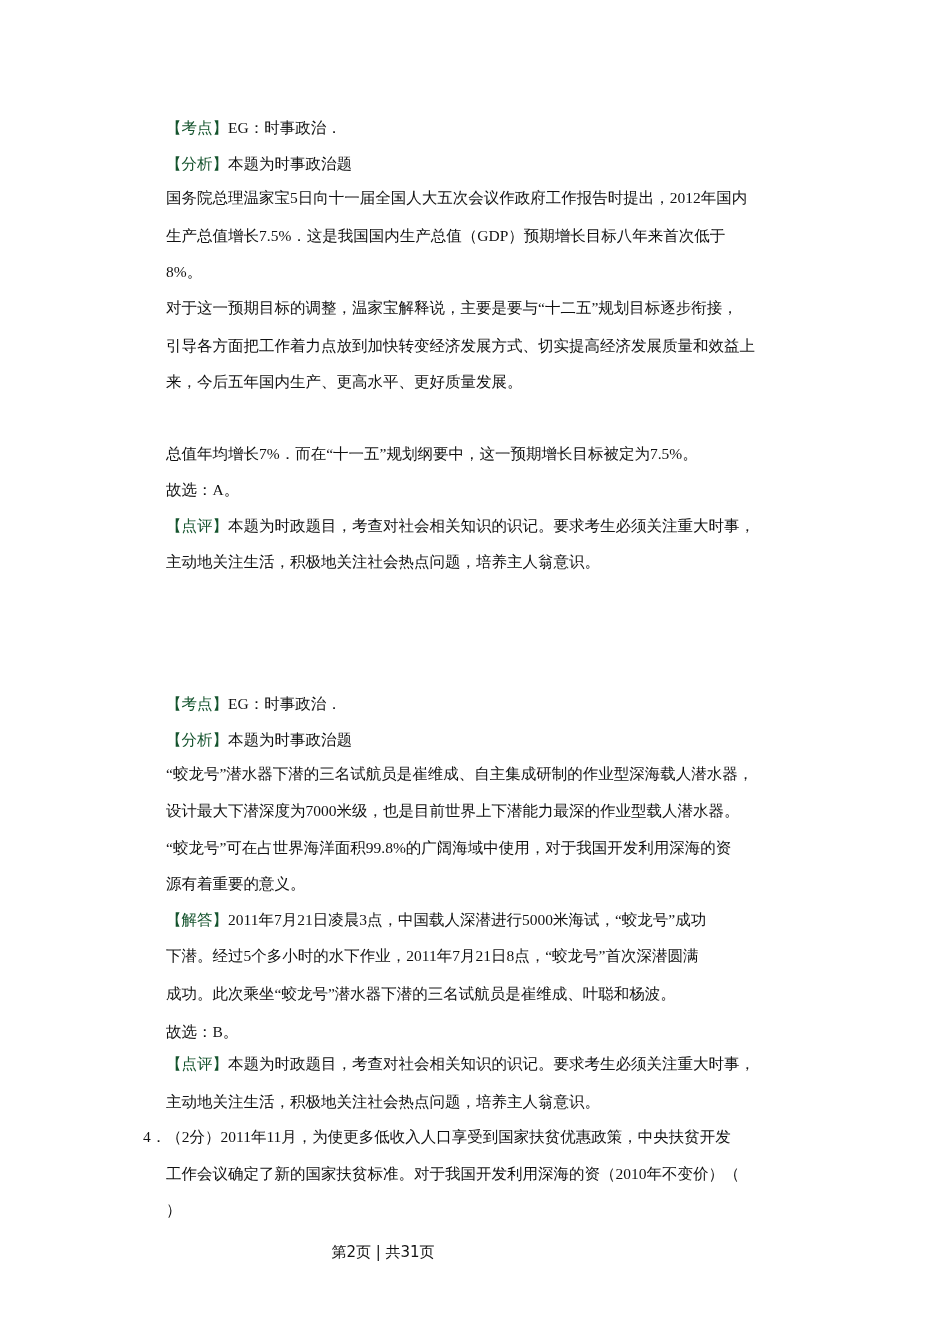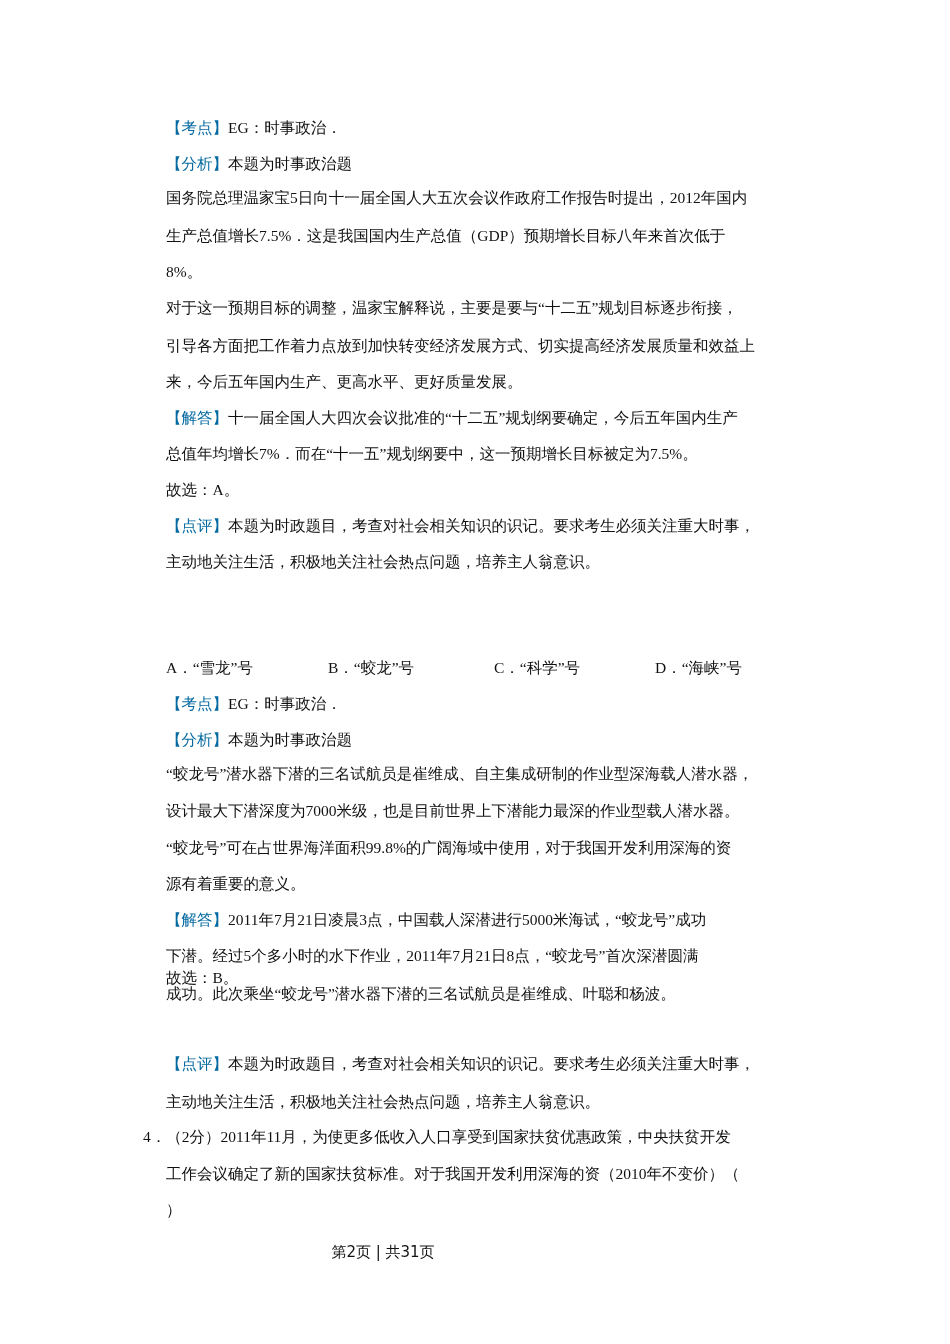--- a/index.html
+++ b/index.html
@@ -1,21 +1,21 @@
 <!DOCTYPE html>
 <html><head>
 <meta charset="utf-8">
 <style>
   html, body { margin: 0; padding: 0; background: #ffffff; }
   body { width: 950px; height: 1344px; position: relative; overflow: hidden;
          font-family: "Liberation Serif", "DejaVu Serif", serif; color: #111; }
   .page { position: absolute; left: 0; top: 0; width: 950px; height: 1344px; }
   .line { position: absolute; left: 166px; font-size: 15.5px; white-space: nowrap; line-height: 20px; }
   .q { left: 143px; }
-  .lbl { color: #0369a1; }
+  .lbl { color: #14532d; }
   .opts span { display: inline-block; }
   .footer { position: absolute; top: 1243px; left: 0; width: 766px; text-align: center;
             font-family: "DejaVu Sans", sans-serif; font-size: 15px; }
 </style>
 </head>
 <body>
 
 <div class="page">
 
   <div class="line" style="top:118px">
@@ -23,49 +23,43 @@
   </div>
   <div class="line" style="top:154px">
     <span class="lbl">【分析】</span><span>本题为时事政治题</span>
   </div>
   <div class="line" style="top:188px">国务院总理温家宝5日向十一届全国人大五次会议作政府工作报告时提出，2012年国内</div>
   <div class="line" style="top:226px">生产总值增长7.5%．这是我国国内生产总值（GDP）预期增长目标八年来首次低于</div>
   <div class="line" style="top:262px">8%。</div>
   <div class="line" style="top:298px">对于这一预期目标的调整，温家宝解释说，主要是要与“十二五”规划目标逐步衔接，</div>
   <div class="line" style="top:336px">引导各方面把工作着力点放到加快转变经济发展方式、切实提高经济发展质量和效益上</div>
   <div class="line" style="top:372px">来，今后五年国内生产、更高水平、更好质量发展。</div>
-  <div class="line" style="top:408px">
-    <span class="lbl">【解答】</span><span>十一届全国人大四次会议批准的“十二五”规划纲要确定，今后五年国内生产</span>
-  </div>
   <div class="line" style="top:444px">总值年均增长7%．而在“十一五”规划纲要中，这一预期增长目标被定为7.5%。</div>
   <div class="line" style="top:480px">故选：A。</div>
   <div class="line" style="top:516px">
     <span class="lbl">【点评】</span><span>本题为时政题目，考查对社会相关知识的识记。要求考生必须关注重大时事，</span>
   </div>
   <div class="line" style="top:552px">主动地关注生活，积极地关注社会热点问题，培养主人翁意识。</div>
 
-  <div class="line opts" style="top:658px">
-    <span style="width:162px">A．“雪龙”号</span><span style="width:166px">B．“蛟龙”号</span><span style="width:161px">C．“科学”号</span><span>D．“海峡”号</span>
-  </div>
   <div class="line" style="top:694px">
     <span class="lbl">【考点】</span><span>EG：时事政治．</span>
   </div>
   <div class="line" style="top:730px">
     <span class="lbl">【分析】</span><span>本题为时事政治题</span>
   </div>
   <div class="line" style="top:764px">“蛟龙号”潜水器下潜的三名试航员是崔维成、自主集成研制的作业型深海载人潜水器，</div>
   <div class="line" style="top:801px">设计最大下潜深度为7000米级，也是目前世界上下潜能力最深的作业型载人潜水器。</div>
   <div class="line" style="top:838px">“蛟龙号”可在占世界海洋面积99.8%的广阔海域中使用，对于我国开发利用深海的资</div>
   <div class="line" style="top:874px">源有着重要的意义。</div>
   <div class="line" style="top:910px">
     <span class="lbl">【解答】</span><span>2011年7月21日凌晨3点，中国载人深潜进行5000米海试，“蛟龙号”成功</span>
   </div>
   <div class="line" style="top:946px">下潜。经过5个多小时的水下作业，2011年7月21日8点，“蛟龙号”首次深潜圆满</div>
   <div class="line" style="top:984px">成功。此次乘坐“蛟龙号”潜水器下潜的三名试航员是崔维成、叶聪和杨波。</div>
-  <div class="line" style="top:968px">故选：B。</div>
+  <div class="line" style="top:1022px">故选：B。</div>
   <div class="line" style="top:1054px">
     <span class="lbl">【点评】</span><span>本题为时政题目，考查对社会相关知识的识记。要求考生必须关注重大时事，</span>
   </div>
   <div class="line" style="top:1092px">主动地关注生活，积极地关注社会热点问题，培养主人翁意识。</div>
 
   <div class="line q" style="top:1127px">4．（2分）2011年11月，为使更多低收入人口享受到国家扶贫优惠政策，中央扶贫开发</div>
   <div class="line" style="top:1164px">工作会议确定了新的国家扶贫标准。对于我国开发利用深海的资（2010年不变价）（</div>
   <div class="line" style="top:1200px">）</div>
 
   <div class="footer">第2页 | 共31页</div>

